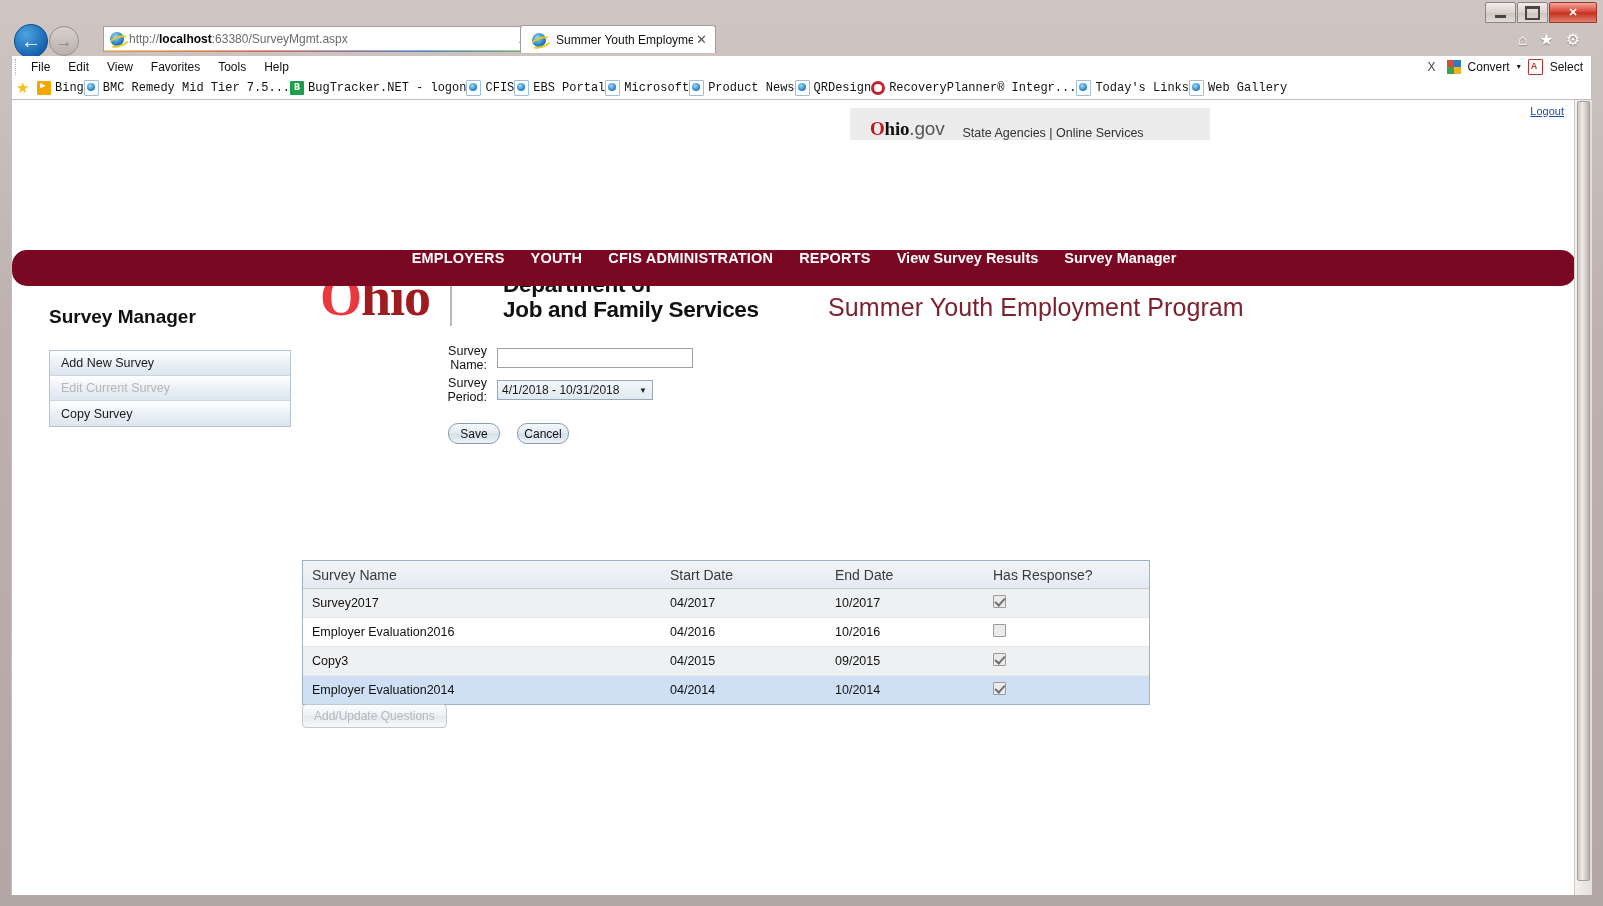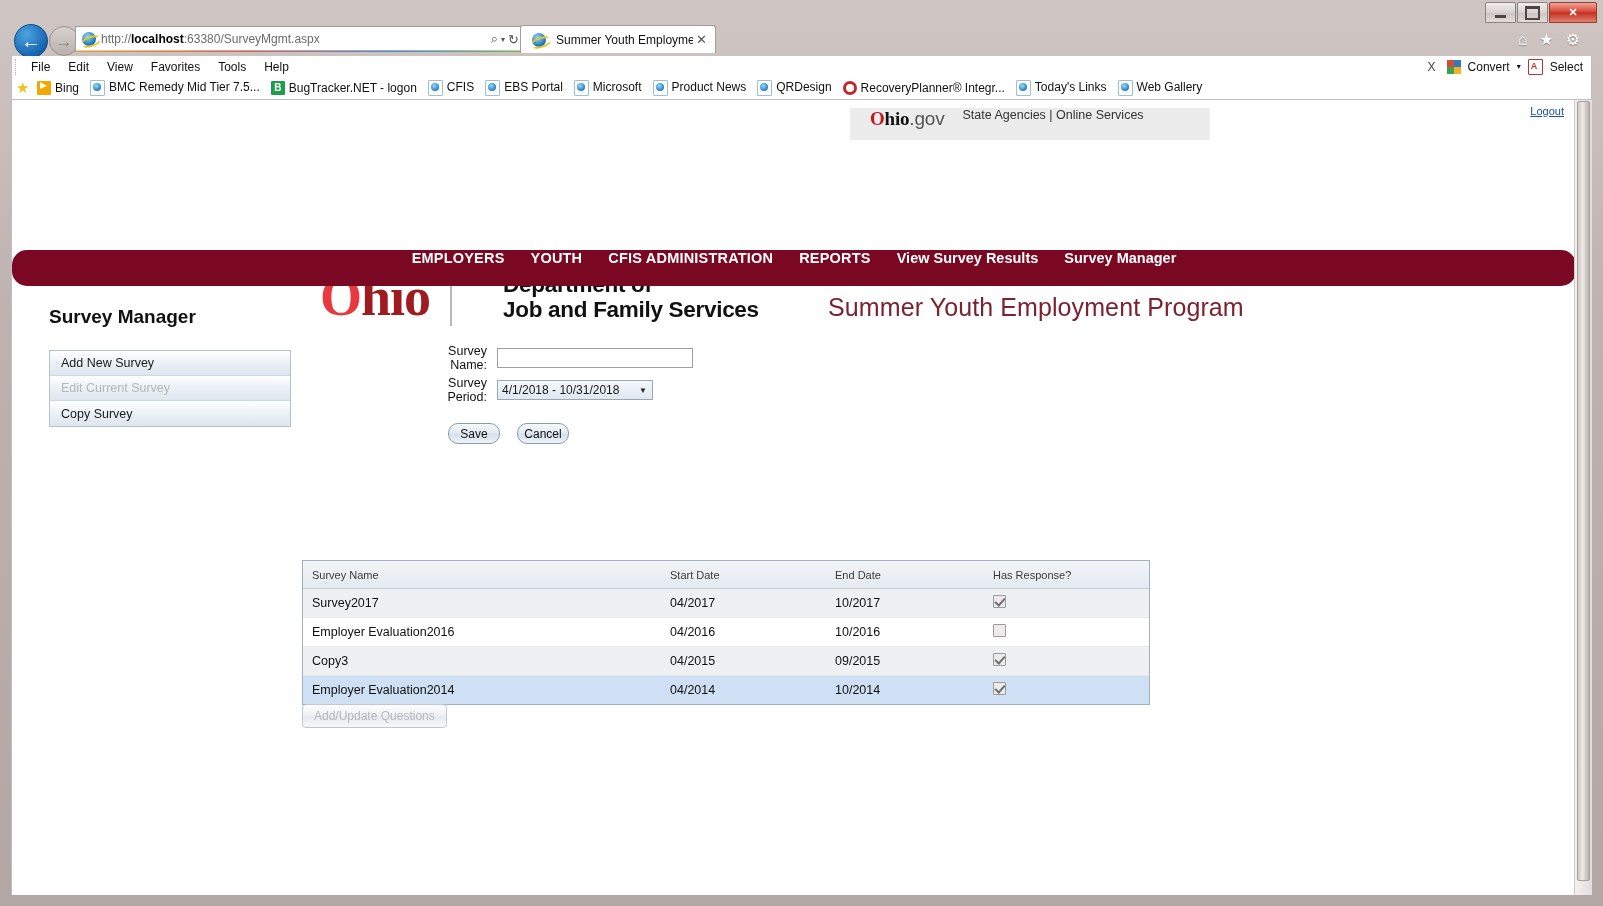--- a/index.html
+++ b/index.html
@@ -47,21 +47,21 @@
     color:#fff;font-size:20px;line-height:1;cursor:pointer;
   }
   .fwd-btn{
     position:absolute;left:38px;top:4px;width:28px;height:28px;border-radius:50%;
     background:linear-gradient(180deg,#d8d2cf,#b9b0ad);
     border:1px solid #9a918e;
     display:flex;align-items:center;justify-content:center;
     color:#8d8481;font-size:17px;line-height:1;cursor:pointer;
   }
   .addr-wrap{
-    position:absolute;left:64px;top:4px;width:452px;height:26px;
+    position:absolute;left:92px;top:4px;width:452px;height:26px;
     background:#fff;border:1px solid #9e9e9e;
     display:flex;align-items:center;box-sizing:border-box;
   }
   .addr-wrap .progress-underline{
     position:absolute;left:0;bottom:-1px;height:2px;width:100%;
     background:linear-gradient(90deg,#f5a623,#e04a2f 35%,#2a6fc9 70%,#6fbf3a);
     opacity:.55;
   }
   .ie-logo{
     width:14px;height:14px;margin:0 5px 0 6px;border-radius:50%;
@@ -108,21 +108,21 @@
   }
   .pdf-icon:after{content:"A";position:absolute;left:2px;top:0px;font-size:9px;color:#c0392b;font-weight:bold;line-height:13px;}
 
   
   .favbar{
     position:absolute;left:11px;top:77px;width:1581px;height:23px;
     background:#fff;border-left:1px solid #bfbfbf;border-right:1px solid #bfbfbf;
     border-bottom:1px solid #bfbfbf;
     display:flex;align-items:center;box-sizing:border-box;padding-left:4px;
   }
-  .fav-item{display:flex;align-items:flex-start;font-size:12px;color:#111;margin-right:11px;cursor:pointer;white-space:nowrap;}
+  .fav-item{display:flex;align-items:center;font-size:12px;color:#111;margin-right:0;cursor:pointer;white-space:nowrap;font-family:Liberation Mono, monospace;}
   .fav-item .lbl{margin-left:4px;}
   .ico-star{
     width:15px;height:14px;display:inline-block;position:relative;
     color:#f2c01e;font-size:15px;line-height:13px;
   }
   .ico-ie{
     width:13px;height:14px;display:inline-block;background:#fff;
     border:1px solid #9fbfd8;border-radius:1px;position:relative;flex:none;
   }
   .ico-ie:after{
@@ -158,21 +158,21 @@
     position:absolute;left:2px;top:1px;width:13px;height:780px;border-radius:2px;
     background:linear-gradient(90deg,#cfc7c4,#efeae8 40%,#b9b0ad 100%);
     border:1px solid #a8a09d;box-sizing:border-box;
   }
 
   .page{position:relative;width:1564px;height:795px;}
 
   
   .ohio-gov-bar{
     position:absolute;left:838px;top:8px;width:360px;height:32px;
-    background:#ececec;display:flex;align-items:flex-start;padding-left:20px;
+    background:#ececec;display:flex;align-items:flex-end;padding-left:20px;
     box-sizing:border-box;
   }
   .ohio-gov-logo{font-size:19px;color:#333;letter-spacing:-.2px;}
   .ohio-gov-logo .o{color:#c4161c;font-weight:bold;font-family:"Liberation Serif",serif;}
   .ohio-gov-logo .hio{color:#111;font-weight:bold;font-family:"Liberation Serif",serif;}
   .ohio-gov-logo .gov{color:#555;}
   .ohio-gov-links{font-size:12.5px;color:#333;margin-left:18px;}
   .logout-link{
     position:absolute;right:12px;top:5px;font-size:11px;color:#1a4fa0;
     text-decoration:underline;cursor:pointer;
@@ -260,21 +260,21 @@
   
   .grid{
     position:absolute;left:290px;top:274px;width:848px;
     border:1px solid #9fb2c4;border-collapse:collapse;
     font-size:12.5px;box-sizing:border-box;
   }
   .grid table{width:100%;border-collapse:collapse;}
   .grid th{
     text-align:left;font-weight:normal;color:#3a3a3a;height:25px;
     background:linear-gradient(180deg,#f2f5f8,#e4eaf0);
-    padding-left:9px;border-bottom:1px solid #c3cedb;font-size:11px;
+    padding-left:9px;border-bottom:1px solid #c3cedb;font-size:14px;
   }
   .grid td{
     height:26px;padding-left:9px;color:#111;border-bottom:1px solid #e6e9ec;
   }
   .grid tr.odd td{background:#eef0f2;}
   .grid tr.even td{background:#ffffff;}
   .grid tr.selected td{background:#cfe0f4;}
   .grid tr:last-child td{border-bottom:none;}
   .col-name{width:348px;}
   .col-start{width:155px;}

